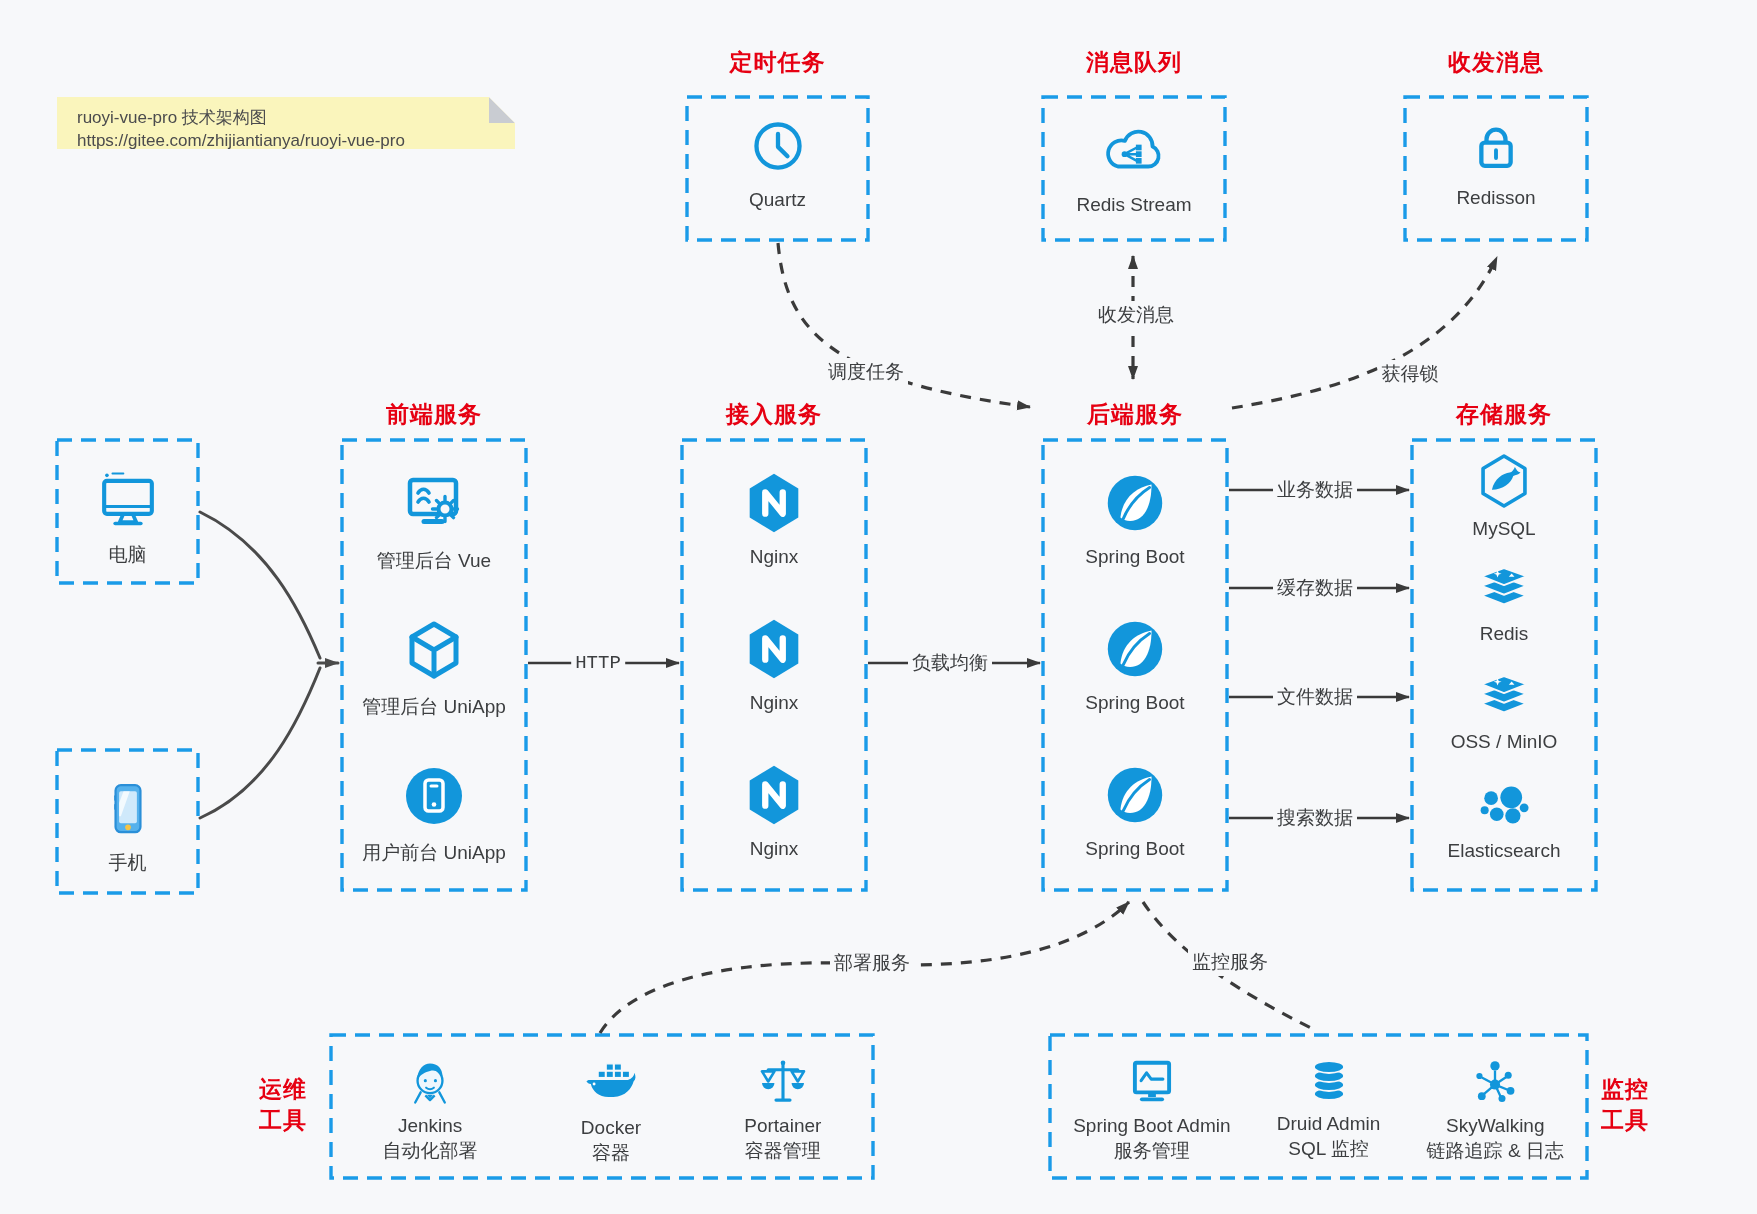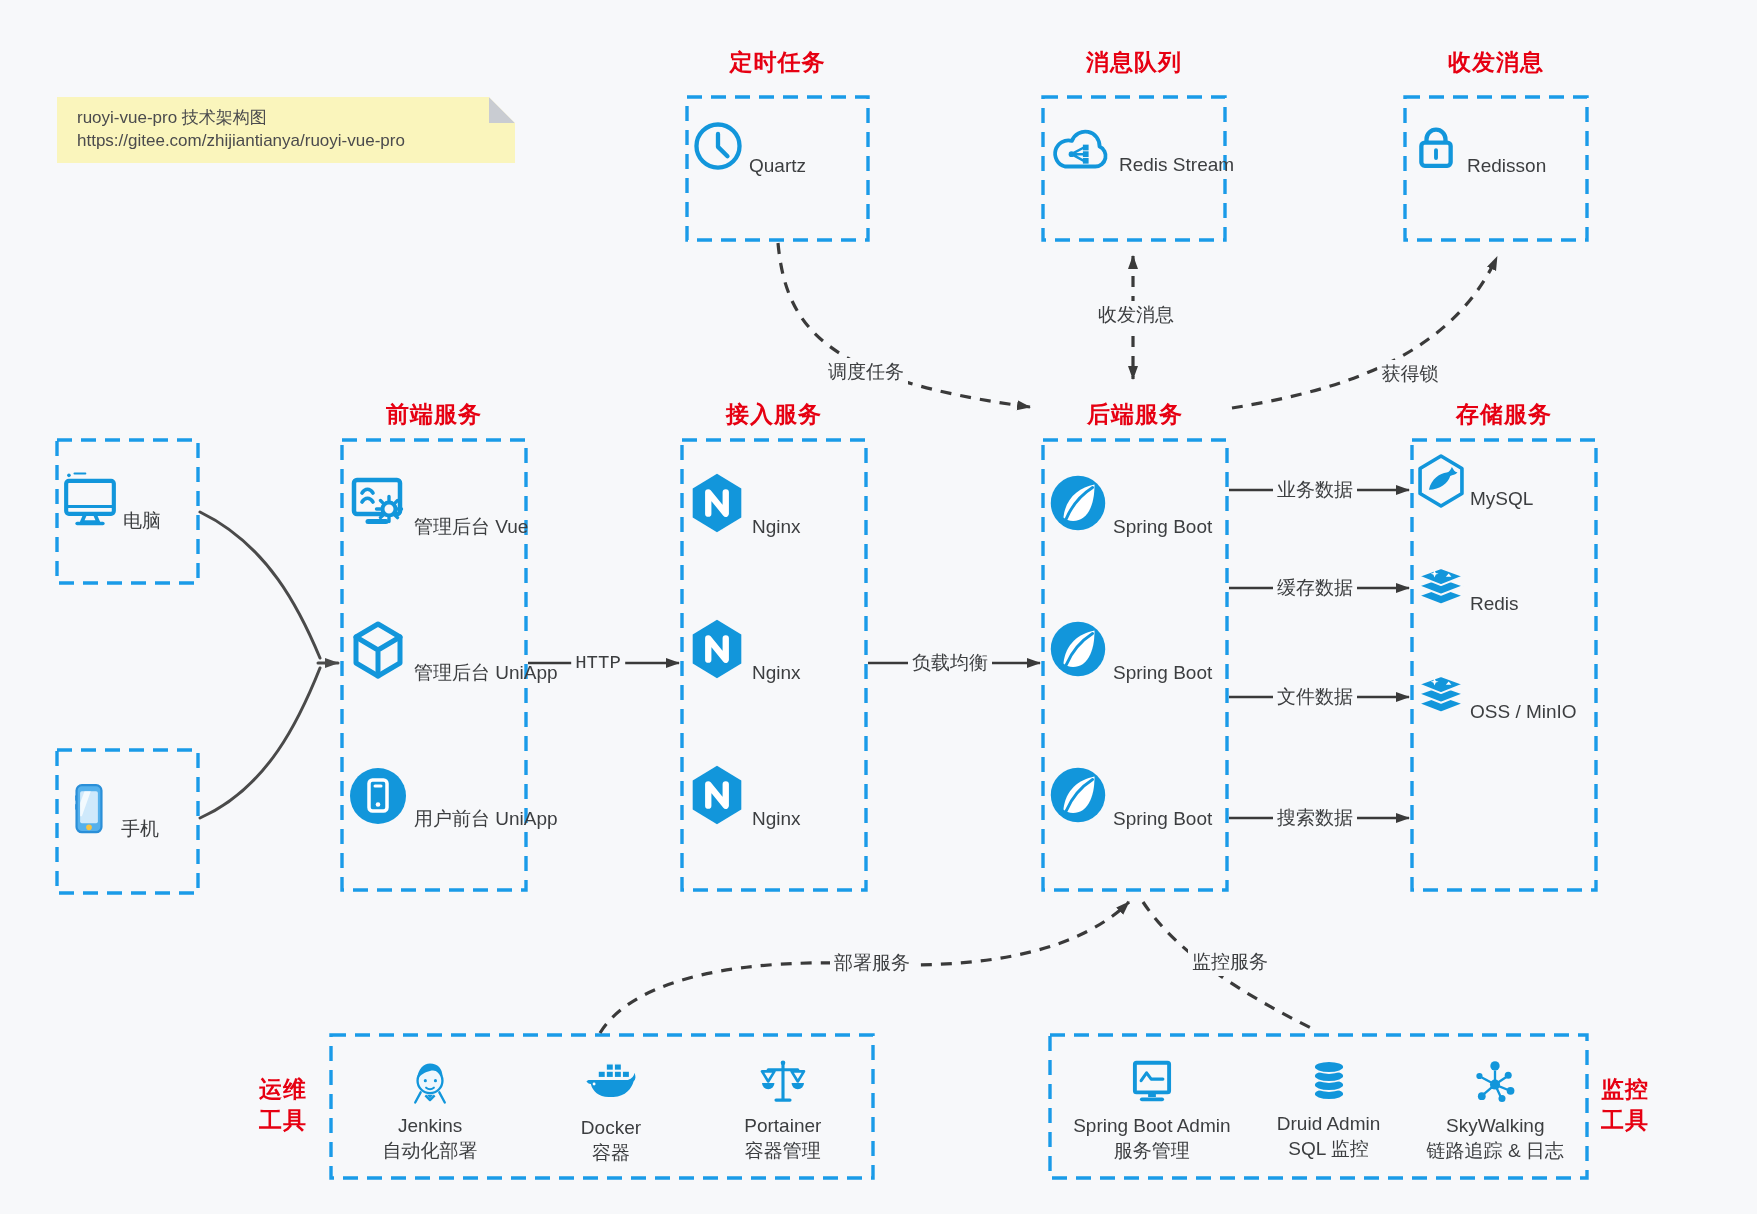--- a/index.html
+++ b/index.html
@@ -10,31 +10,31 @@
     --ink:#3c3e40;
     --line:#3a3a3a;
   }
   *{box-sizing:border-box;margin:0;padding:0;}
   html,body{background:var(--bg);}
   body{font-family:"Liberation Sans", sans-serif;color:var(--ink);}
   #canvas{position:relative;width:1757px;height:1214px;background:var(--bg);overflow:hidden;}
   #wires{position:absolute;left:0;top:0;z-index:1;}
 
   
-  .note{position:absolute;left:57px;top:97px;width:458px;height:66px;background:#faf5bc;
+  .note{position:absolute;left:57px;top:97px;width:458px;height:52px;background:#faf5bc;
         padding:9px 0 0 20px;font-size:17px;line-height:23px;color:#4b4b4d;z-index:2;}
   .note .fold{position:absolute;right:0;top:0;}
 
   
   .gtitle{position:absolute;z-index:3;color:var(--red);font-weight:bold;font-size:23px;
           text-align:center;letter-spacing:1px;}
   .gtitle.vt{width:50px;line-height:31px;text-align:center;}
 
   
-  .node{position:absolute;z-index:3;display:flex;flex-direction:row;align-items:flex-end;}
+  .node{position:absolute;z-index:3;display:flex;flex-direction:column;align-items:center;}
   .node .icn{display:block;line-height:0;color:var(--blue);}
   .node .lbl{margin-top:8px;font-size:19px;color:var(--ink);white-space:nowrap;}
 
   
   .toolrow{position:absolute;z-index:3;display:flex;justify-content:space-around;align-items:flex-start;}
   .tool{display:flex;flex-direction:column;align-items:center;}
   .tool .icn{margin-top:20px;line-height:0;color:var(--blue);}
   .tool .lbl{margin-top:4px;font-size:19px;color:var(--ink);white-space:nowrap;}
   .tool .sub{font-size:19px;line-height:27px;color:var(--ink);white-space:nowrap;}
 
@@ -313,20 +313,35 @@
             <path d="M36 22 L64 32 36 43 8 32 Z"></path>
             <path d="M36 10 L64 20 36 31 8 20 Z"></path>
         </g>
         <polygon points="28,12.5 29.5,16 33,17 29.5,18 28,21.5 26.5,18 23,17 26.5,16" fill="#ffffff"></polygon>
         <polygon points="42,20.5 49,20.5 45.5,16.5" fill="#ffffff"></polygon>
       </svg>
     </span>
     <span class="lbl">OSS / MinIO</span>
   </div>
 
+  <div class="node" style="left:1412px;top:782px;width:184px">
+    <span class="icn">
+      <svg viewBox="0 0 72 62" width="58" height="50">
+        <g fill="currentColor">
+          <circle cx="45" cy="19" r="13.5"></circle>
+            <circle cx="20" cy="20" r="8.5"></circle>
+            <circle cx="12" cy="35" r="5"></circle>
+          <circle cx="27" cy="40" r="8.5"></circle>
+            <circle cx="47" cy="42" r="9.5"></circle>
+            <circle cx="61" cy="32" r="5.5"></circle>
+        </g>
+      </svg>
+    </span>
+    <span class="lbl">Elasticsearch</span>
+  </div>
 
   <div class="toolrow" style="left:331px;top:1035px;width:542px;height:143px">
     <div class="tool">
       <span class="icn">
         <svg viewBox="0 0 72 72" width="56" height="56">
           <circle cx="36" cy="33" r="16" fill="#eef7fd" stroke="currentColor" stroke-width="3"></circle>
           <path d="M20 31 C20 18 28 11 36 11 C46 11 52 18 52 27 C48 21 42 19 36 20.5 C30 22 24 25 20 31 Z" fill="currentColor"></path>
           <circle cx="30" cy="33" r="2" fill="currentColor"></circle>
             <circle cx="43" cy="33" r="2" fill="currentColor"></circle>
           <path d="M31 42 q5 4 10 0" fill="none" stroke="currentColor" stroke-width="2.6" stroke-linecap="round"></path>

